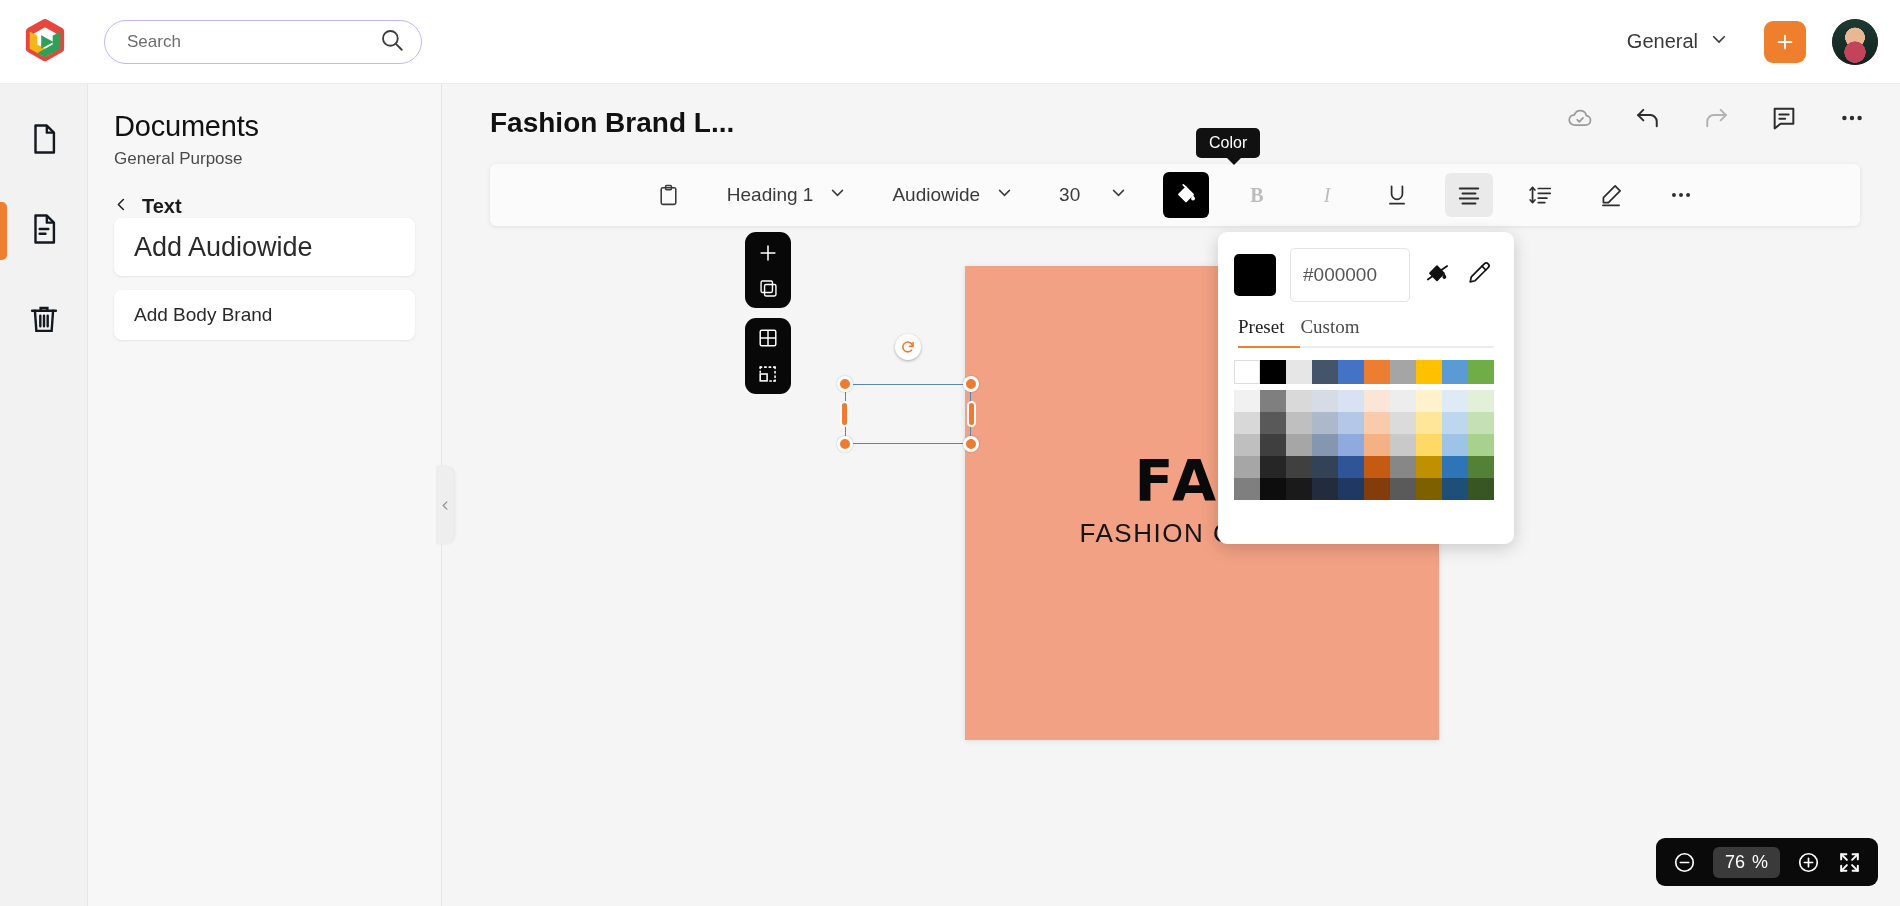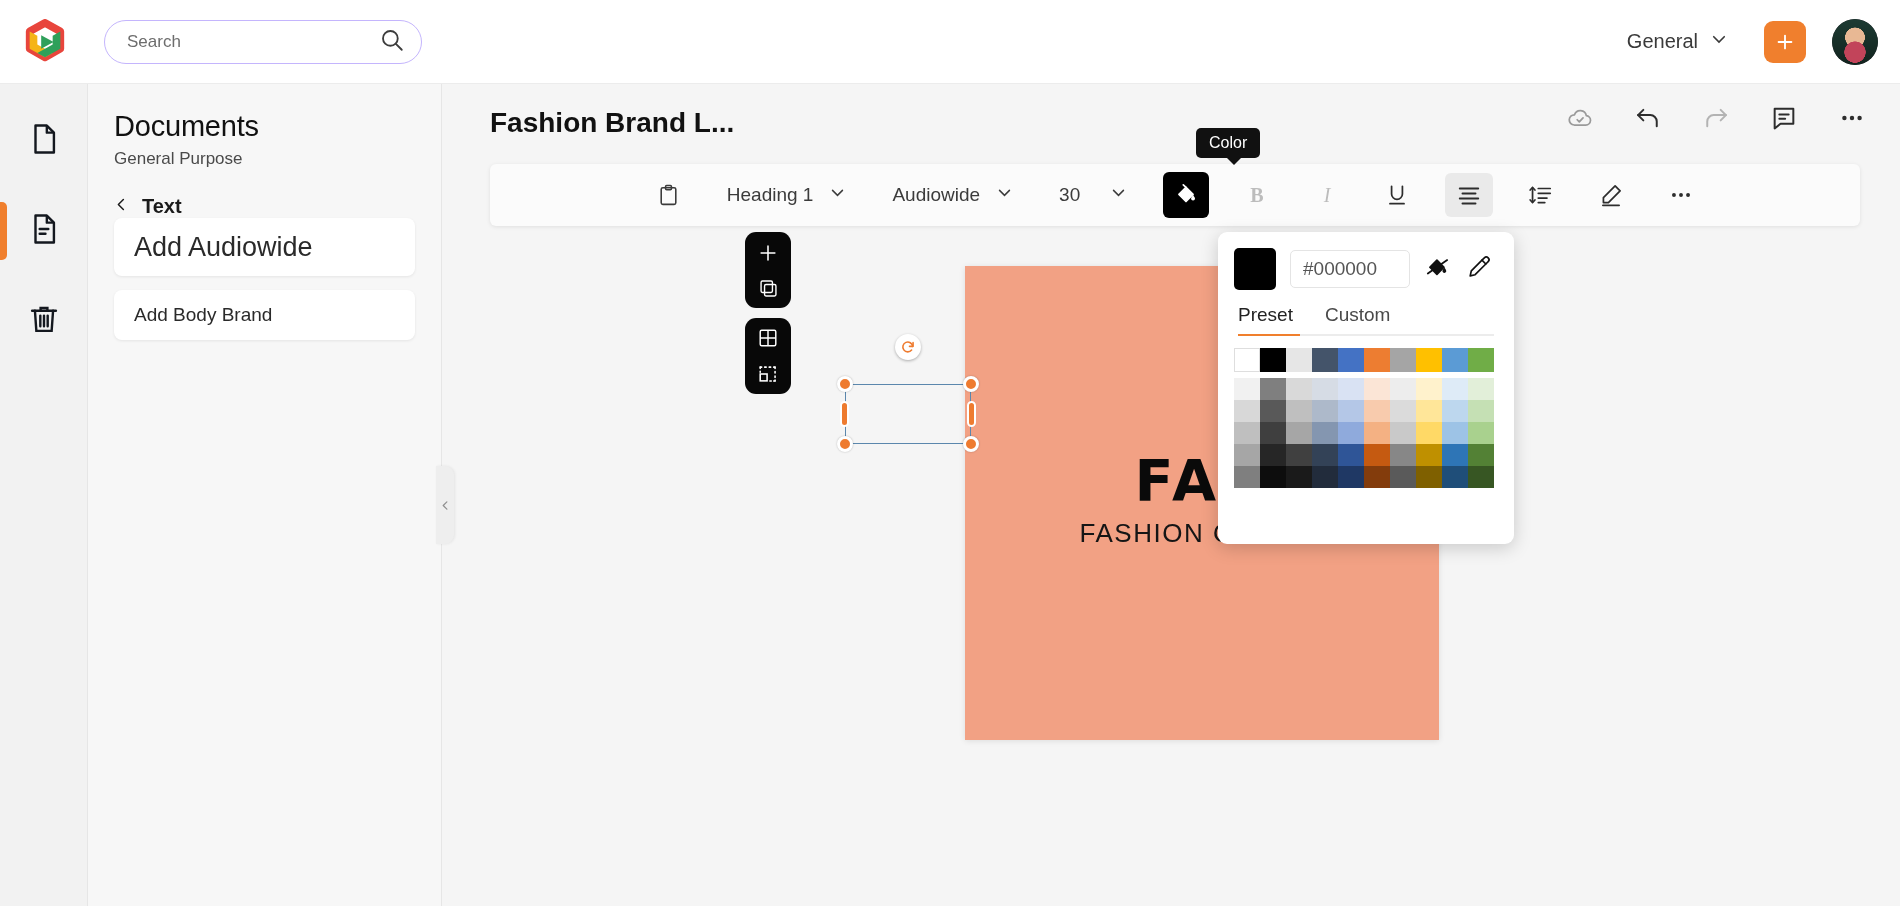--- a/index.html
+++ b/index.html
@@ -128,25 +128,25 @@
   }
 
   
   .colorpop {
     position: absolute; left: 1218px; top: 232px; width: 296px; height: 312px;
     background: #fff; border-radius: 9px; box-shadow: 0 4px 18px rgba(0,0,0,.18); z-index: 35;
   }
   .cp-top { display: flex; align-items: center; gap: 14px; padding: 16px 16px 0 16px; }
   .cp-swatch { width: 42px; height: 42px; border-radius: 5px; background: #000; cursor: pointer; }
   .cp-hex {
-    width: 120px; height: 38px; border: 1px solid #e4e4e4; border-radius: 5px;
+    width: 120px; height: 54px; border: 1px solid #e4e4e4; border-radius: 5px;
     background: #fff; font-size: 19px; color: #555; padding: 0 12px; outline: none;
     font-family: "Liberation Sans", sans-serif;
   }
-  .cp-tabs { display: flex; gap: 32px; padding: 14px 20px 0 20px; position: relative; }
+  .cp-tabs { display: flex; gap: 16px; padding: 14px 20px 0 20px; position: relative; font-family: Liberation Serif, serif; }
   .cp-tab { font-size: 19px; color: #4a4a4a; padding-bottom: 10px; cursor: pointer; }
   .cp-tab.active { color: #222; }
   .cp-tabline { position: absolute; left: 20px; bottom: 0; width: 256px; height: 2px; background: #ececec; }
   .cp-tabline .on { width: 62px; height: 2px; background: #F07F2D; }
   .cp-grid { padding: 12px 16px 0 16px; }
   .cp-row { display: flex; }
   .cp-row.base { margin-bottom: 6px; }
   .cp-cell { width: 26px; height: 22px; cursor: pointer; }
   .cp-row.base .cp-cell { height: 24px; }
   .cp-row.base .cp-cell:first-child { border: 1px solid #dedede; }
@@ -590,13 +590,37 @@
           <div class="cp-cell" style="background: rgb(31, 56, 100);"></div>
           <div class="cp-cell" style="background: rgb(131, 60, 12);"></div>
           <div class="cp-cell" style="background: rgb(90, 90, 90);"></div>
           <div class="cp-cell" style="background: rgb(127, 96, 0);"></div>
           <div class="cp-cell" style="background: rgb(31, 78, 121);"></div>
           <div class="cp-cell" style="background: rgb(55, 86, 35);"></div>
         </div>
       </div>
   </div>
 
+  <div class="zoombar">
+    <span class="zi">
+      <svg width="25" height="25" viewBox="0 0 24 24" fill="none" stroke="#fff" stroke-width="1.6" stroke-linecap="round">
+          <circle cx="12" cy="12" r="8.4"></circle>
+          <path d="M8 12h8"></path>
+        </svg>
+    </span>
+    <span class="zpill">
+      <span>76</span>
+      <span>%</span>
+    </span>
+    <span class="zi">
+      <svg width="25" height="25" viewBox="0 0 24 24" fill="none" stroke="#fff" stroke-width="1.6" stroke-linecap="round">
+          <circle cx="12" cy="12" r="8.4"></circle>
+          <path d="M8 12h8M12 8v8"></path>
+        </svg>
+    </span>
+    <span class="zi">
+      <svg width="25" height="25" viewBox="0 0 24 24" fill="none" stroke="#fff" stroke-width="1.9" stroke-linecap="round" stroke-linejoin="round">
+        <path d="M4 9V4h5M20 9V4h-5M4 15v5h5M20 15v5h-5"></path>
+          <path d="M4 4l5.5 5.5M20 4l-5.5 5.5M4 20l5.5-5.5M20 20l-5.5-5.5"></path>
+      </svg>
+    </span>
+  </div>
 </div>
 
 </body></html>

